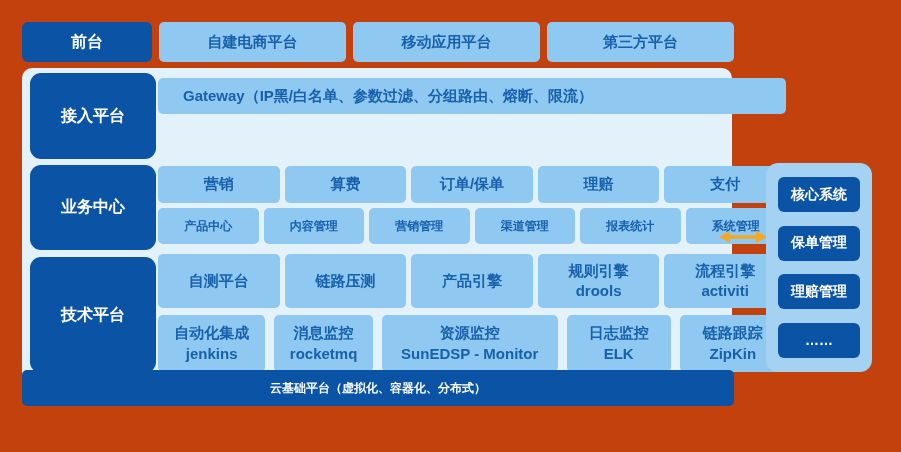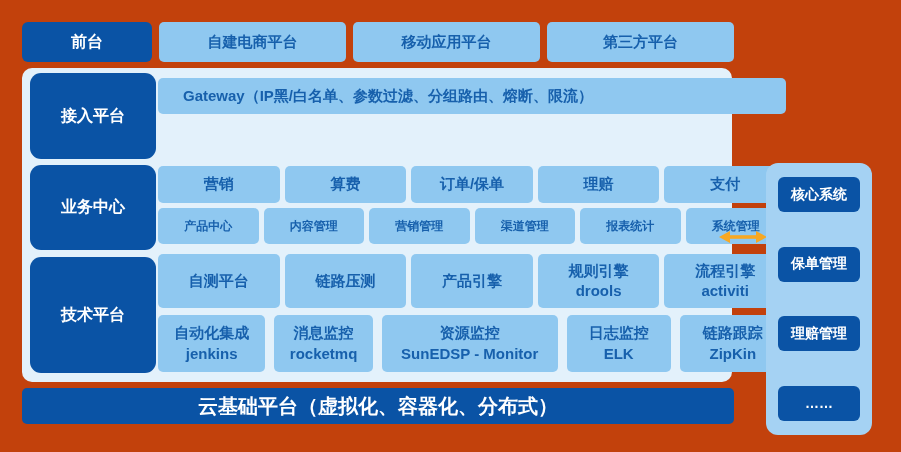--- a/index.html
+++ b/index.html
@@ -30,24 +30,24 @@
   .row-biz2    { top:140px; height:36px; }
   .row-tech1   { top:186px; height:54px; }
   .row-tech2   { top:247px; height:57px; gap:9px; }
 
   .wide { flex:1; border-radius:5px; font-size:15px; justify-content:flex-start; padding-left:25px; }
   .cell { flex:1; border-radius:5px; font-size:15px; }
   .cell-sm { font-size:12px; }
   .tech-cell { flex:1; border-radius:5px; font-size:15px; flex-direction:column; line-height:1.35; }
 
   
-  .cloud-bar { position:absolute; left:22px; top:388px; width:712px; height:36px; border-radius:5px; font-size:20px; }
+  .cloud-bar { position:absolute; left:22px; top:370px; width:712px; height:36px; border-radius:5px; font-size:12px; }
 
   
-  .panel { position:absolute; left:766px; top:163px; width:106px; height:272px; background:#A5D2F3;
+  .panel { position:absolute; left:766px; top:163px; width:106px; height:209px; background:#A5D2F3;
            border-radius:12px; box-sizing:border-box; padding:14px 12px; display:flex; flex-direction:column; justify-content:space-between; }
   .panel-item { height:35px; border-radius:6px; font-size:14px; }
 
   
   .arrow { position:absolute; left:719px; top:230px; width:48px; height:14px; }
 </style>
 </head>
 <body>
 
 <div class="canvas">

